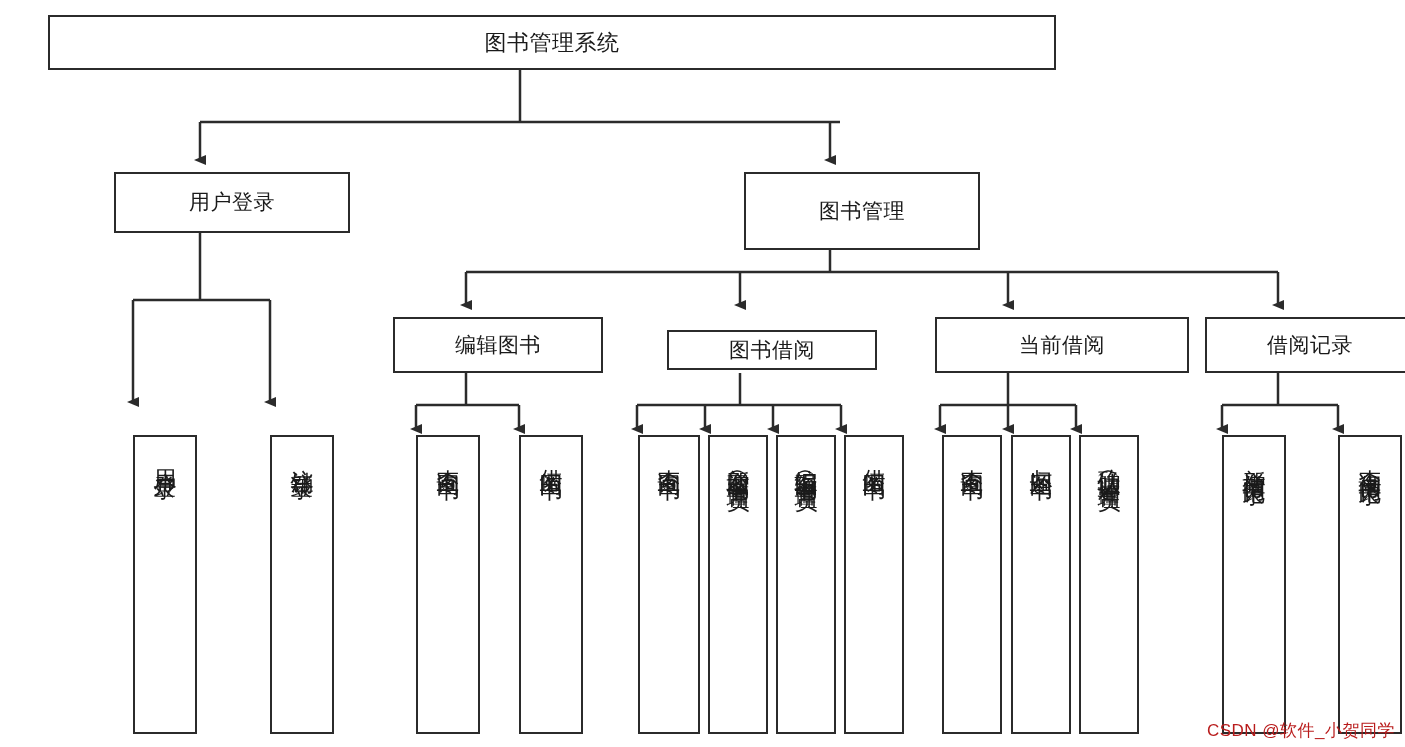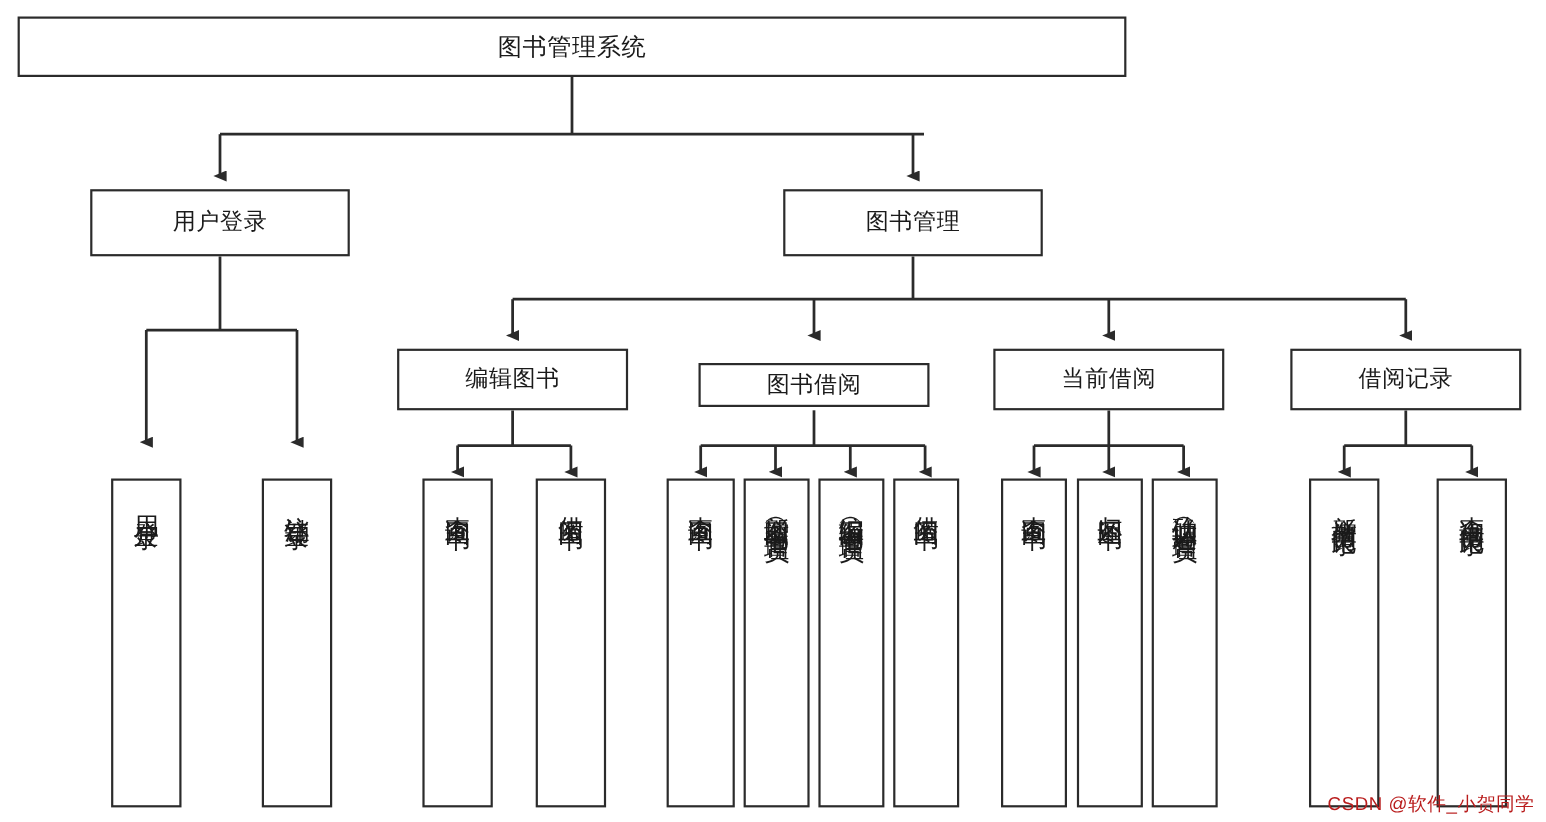--- a/index.html
+++ b/index.html
@@ -19,20 +19,21 @@
   }
   .node {
     position: absolute;
     box-sizing: border-box;
     border: 2.5px solid #2b2b2b;
     background: #ffffff;
     display: flex;
     align-items: center;
     justify-content: center;
     color: #1a1a1a;
+    margin-left: 32px;
   }
   .node .lbl {
     display: block;
     text-align: center;
     line-height: 1.18;
     white-space: pre;
   }
   
   .node.horiz .lbl {
     font-size: 21px;
@@ -132,31 +133,31 @@
     <path class="edge-line" d="M1338,405 L1338,429" marker-end="url(#arrow)"></path>
   </svg>
 
   <div class="node root horiz" style="left:16px; top:15px; width:1008px; height:55px;">
     <span class="lbl">图书管理系统</span>
   </div>
 
   <div class="node horiz" style="left:82px; top:172px; width:236px; height:61px;">
     <span class="lbl">用户登录</span>
   </div>
-  <div class="node horiz" style="left:712px; top:172px; width:236px; height:61px;">
+  <div class="node horiz" style="left:712px; top:172px; width:236px; height:78px;">
     <span class="lbl">图书管理</span>
   </div>
 
   <div class="node horiz" style="left:361px; top:317px; width:210px; height:56px;">
     <span class="lbl">编辑图书</span>
   </div>
   <div class="node horiz" style="left:635px; top:330px; width:210px; height:40px;">
     <span class="lbl">图书借阅</span>
   </div>
-  <div class="node horiz" style="left:903px; top:317px; width:210px; height:56px;">
+  <div class="node horiz" style="left:903px; top:317px; width:254px; height:56px;">
     <span class="lbl">当前借阅</span>
   </div>
   <div class="node horiz" style="left:1173px; top:317px; width:210px; height:56px;justify-content:center;">
     <span class="lbl">借阅记录</span>
   </div>
 
   <div class="node leaf" style="left:101px; top:435px; width:64px; height:299px;">
     <span class="lbl">用户登录</span>
   </div>
   <div class="node leaf" style="left:238px; top:435px; width:64px; height:299px;">

